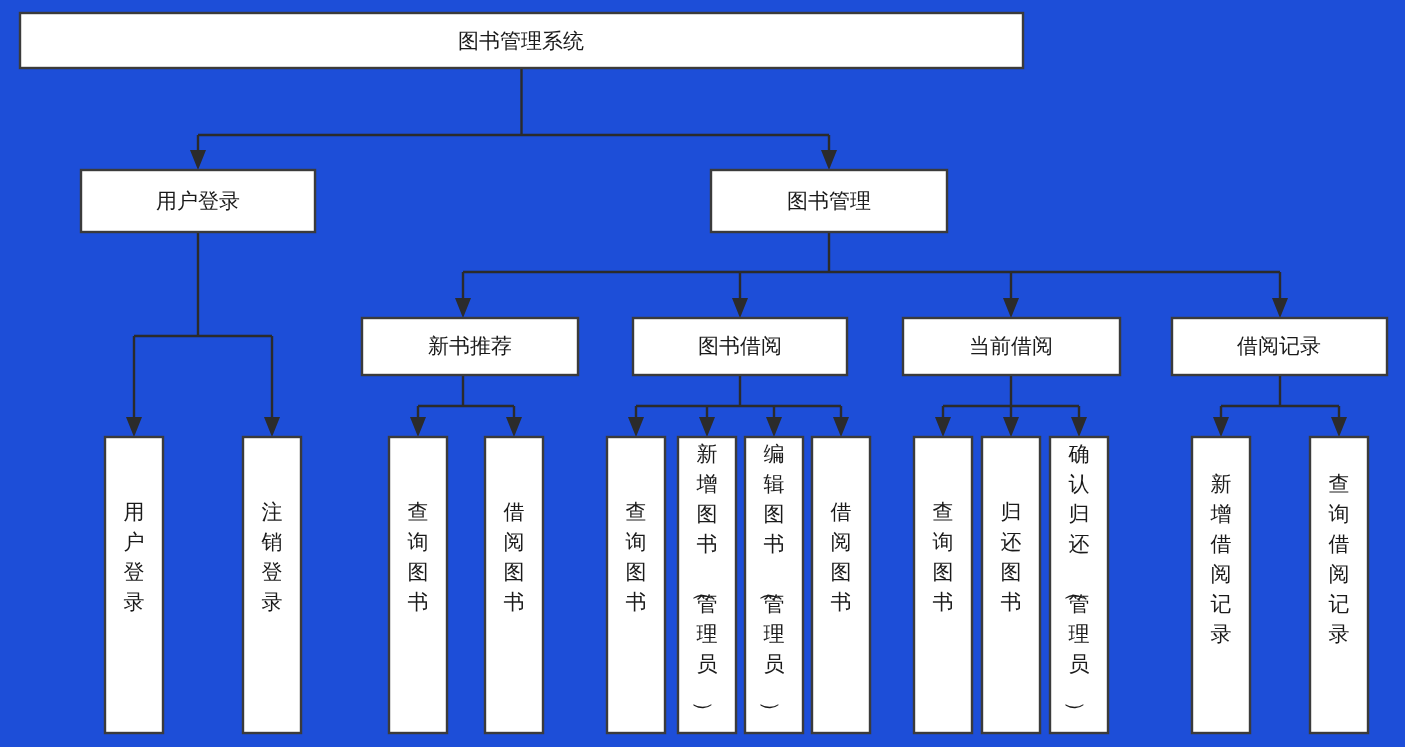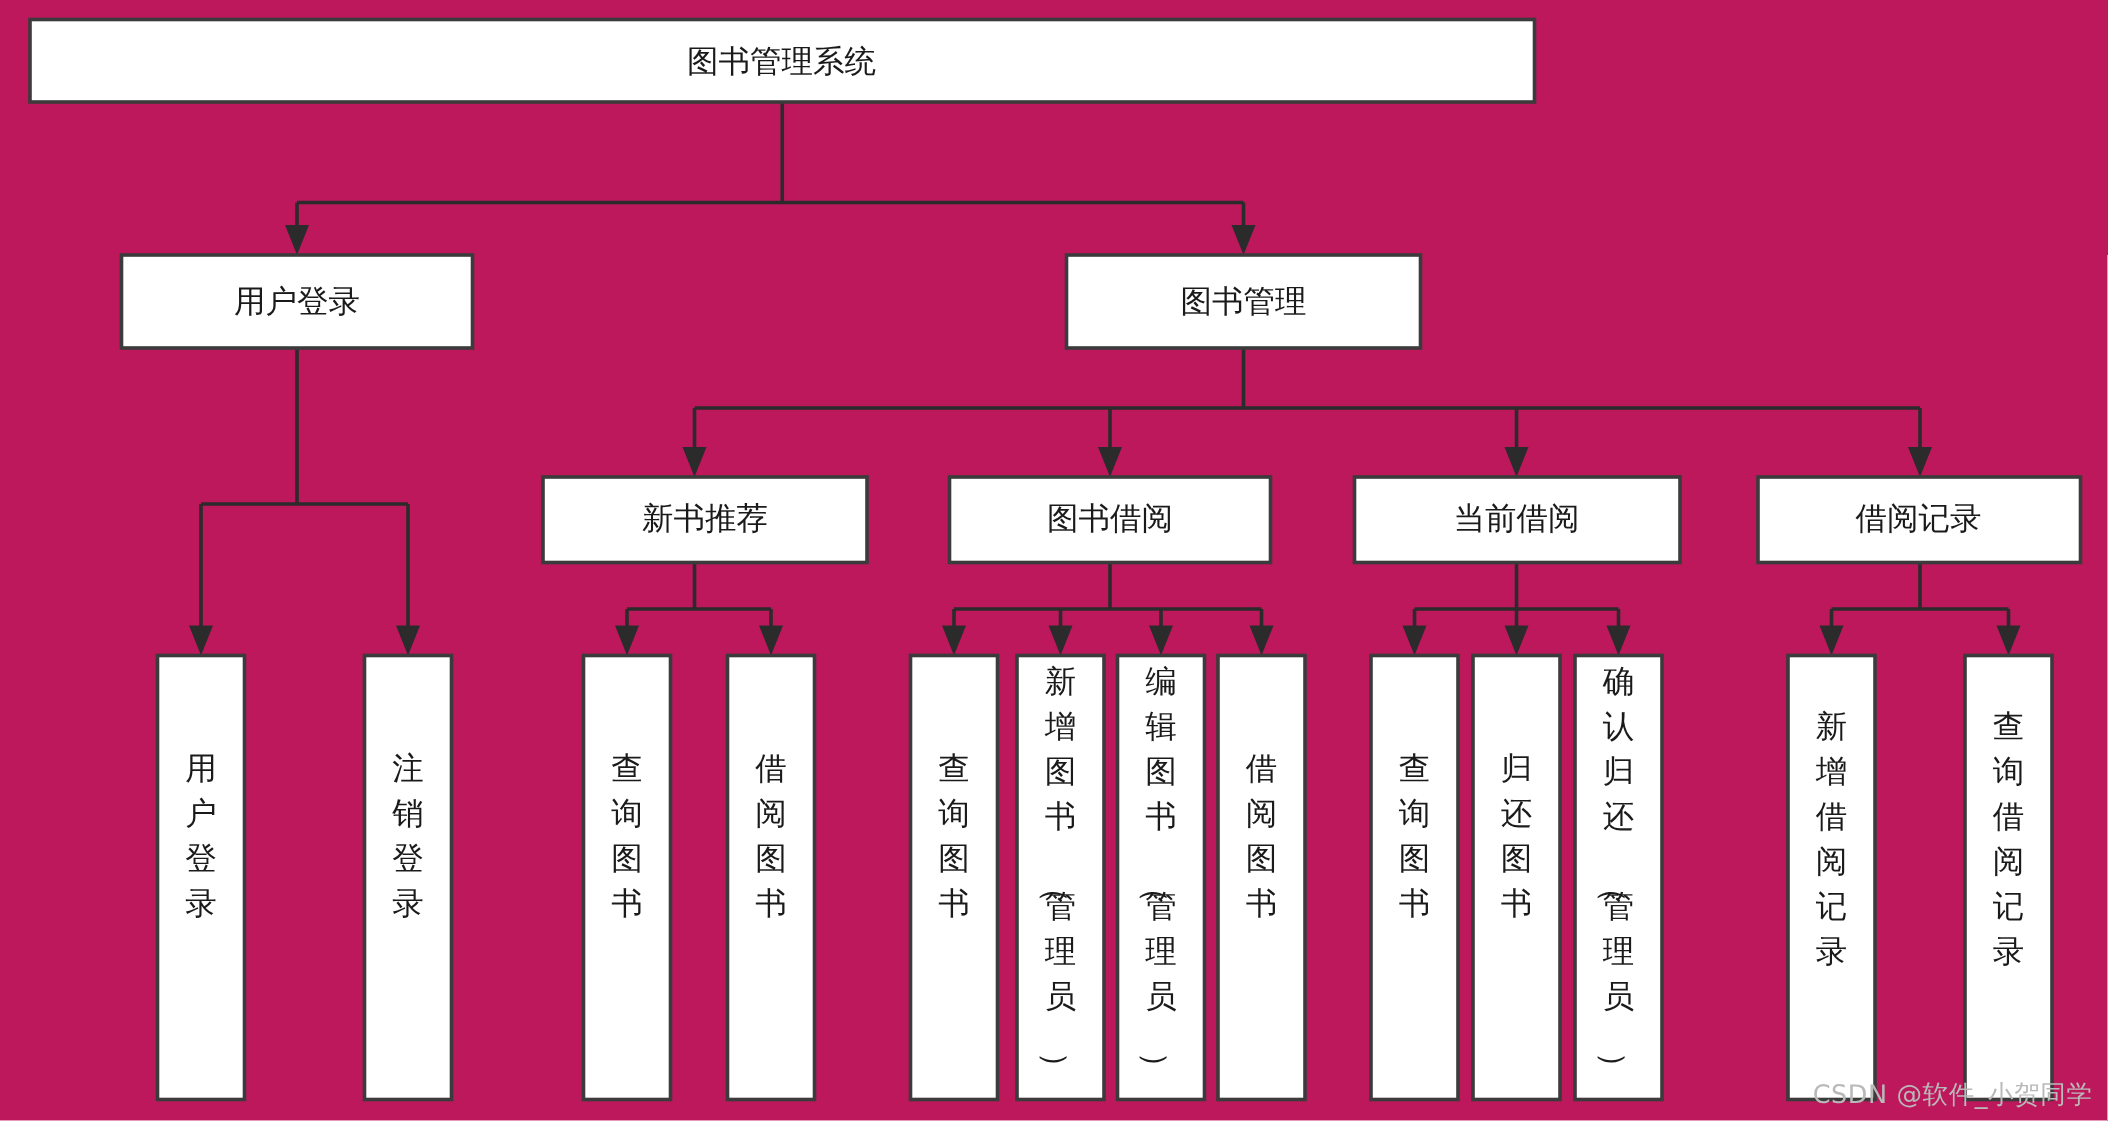--- a/index.html
+++ b/index.html
@@ -7,21 +7,21 @@
     padding: 0;
     background: #ffffff;
   }
   body {
     font-family: "DejaVu Sans", "Liberation Sans", sans-serif;
   }
   #diagram-root {
     position: relative;
     width: 1405px;
     height: 747px;
-    background: #be185d;
+    background: #1d4ed8;
     overflow: hidden;
   }
   svg#flow {
     position: absolute;
     left: 0;
     top: 0;
     width: 1405px;
     height: 747px;
   }
   .node-rect {
@@ -230,14 +230,13 @@
       <text class="node-label-v" x="1221" y="491"><tspan x="1221" dy="0">新</tspan><tspan x="1221" dy="30">增</tspan><tspan x="1221" dy="30">借</tspan><tspan x="1221" dy="30">阅</tspan><tspan x="1221" dy="30">记</tspan><tspan x="1221" dy="30">录</tspan></text>
     </g>
 
     <g>
       <rect class="node-rect" x="1310" y="437" width="58" height="296"></rect>
       <text class="node-label-v" x="1339" y="491"><tspan x="1339" dy="0">查</tspan><tspan x="1339" dy="30">询</tspan><tspan x="1339" dy="30">借</tspan><tspan x="1339" dy="30">阅</tspan><tspan x="1339" dy="30">记</tspan><tspan x="1339" dy="30">录</tspan></text>
     </g>
 
   </svg>
 
-  <div class="watermark">CSDN @软件_小贺同学</div>
 </div>
 
 </body></html>

